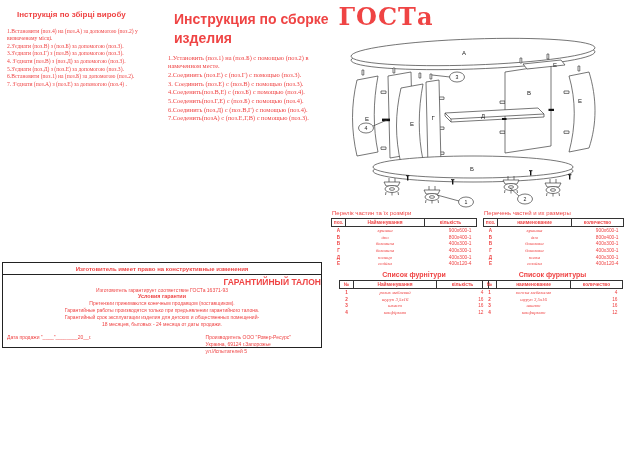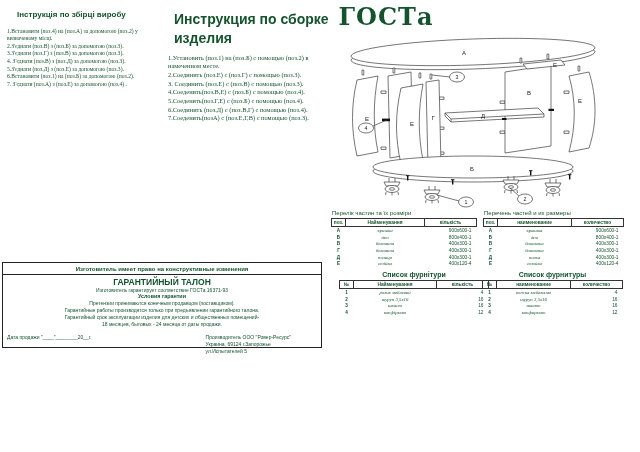--- a/index.html
+++ b/index.html
@@ -1,18 +1,18 @@
 <!DOCTYPE html>
 <html><head>
 <meta charset="utf-8">
 <style>
   html,body { margin:0; padding:0; background:#e8e8e8; }
   #page {
     position:relative; width:640px; height:452px; background:#ffffff;
-    overflow:hidden; color:#14532d; font-family:"Liberation Sans", sans-serif;
+    overflow:hidden; color:#ef4444; font-family:"Liberation Sans", sans-serif;
   }
   .abs { position:absolute; }
 
   
   .instr-col { line-height:1.35; }
   .instr-title { font-family:"Liberation Sans",sans-serif; font-weight:bold; }
   .ua-col { left:7px; top:10px; width:152px; }
   .ua-col .instr-title { font-size:8px; margin:0 0 7px 10px; }
   .ua-col .instr-item { font-family:"Liberation Serif",serif; font-size:5.6px; }
   .ru-col { left:168px; top:10px; width:163px; }
@@ -47,21 +47,21 @@
   .hw-ua    { left:339px; top:271px; width:150px; }
   .hw-ru    { left:482px; top:271px; width:141px; }
   col.c-pos { width:14px; } col.c-name { width:auto; } col.c-qty { width:52px; }
 
   
   .warranty {
     left:2px; top:262px; width:318px; height:84px;
     border:1px solid #222; font-family:"Liberation Sans",sans-serif;
   }
   .w-notice { font-weight:bold; font-size:6px; text-align:center; padding:2.5px 0 2px 0; border-bottom:1px solid #222; }
-  .w-title  { font-weight:bold; font-size:8.5px; text-align:center; margin-top:2px; }
+  .w-title  { font-weight:bold; font-size:8.5px; text-align:right; margin-top:2px; }
   .w-line   { font-size:5px; text-align:center; line-height:1.35; }
   .w-sub    { font-size:5.4px; font-weight:bold; text-align:center; line-height:1.3; }
   .w-bottom { display:flex; justify-content:space-between; align-items:flex-start; margin-top:7px; padding:0 30px 0 4px; }
   .w-date   { font-size:5px; }
   .w-producer { font-size:5px; line-height:1.35; }
 </style>
 </head>
 <body>
 
 <div id="page">

